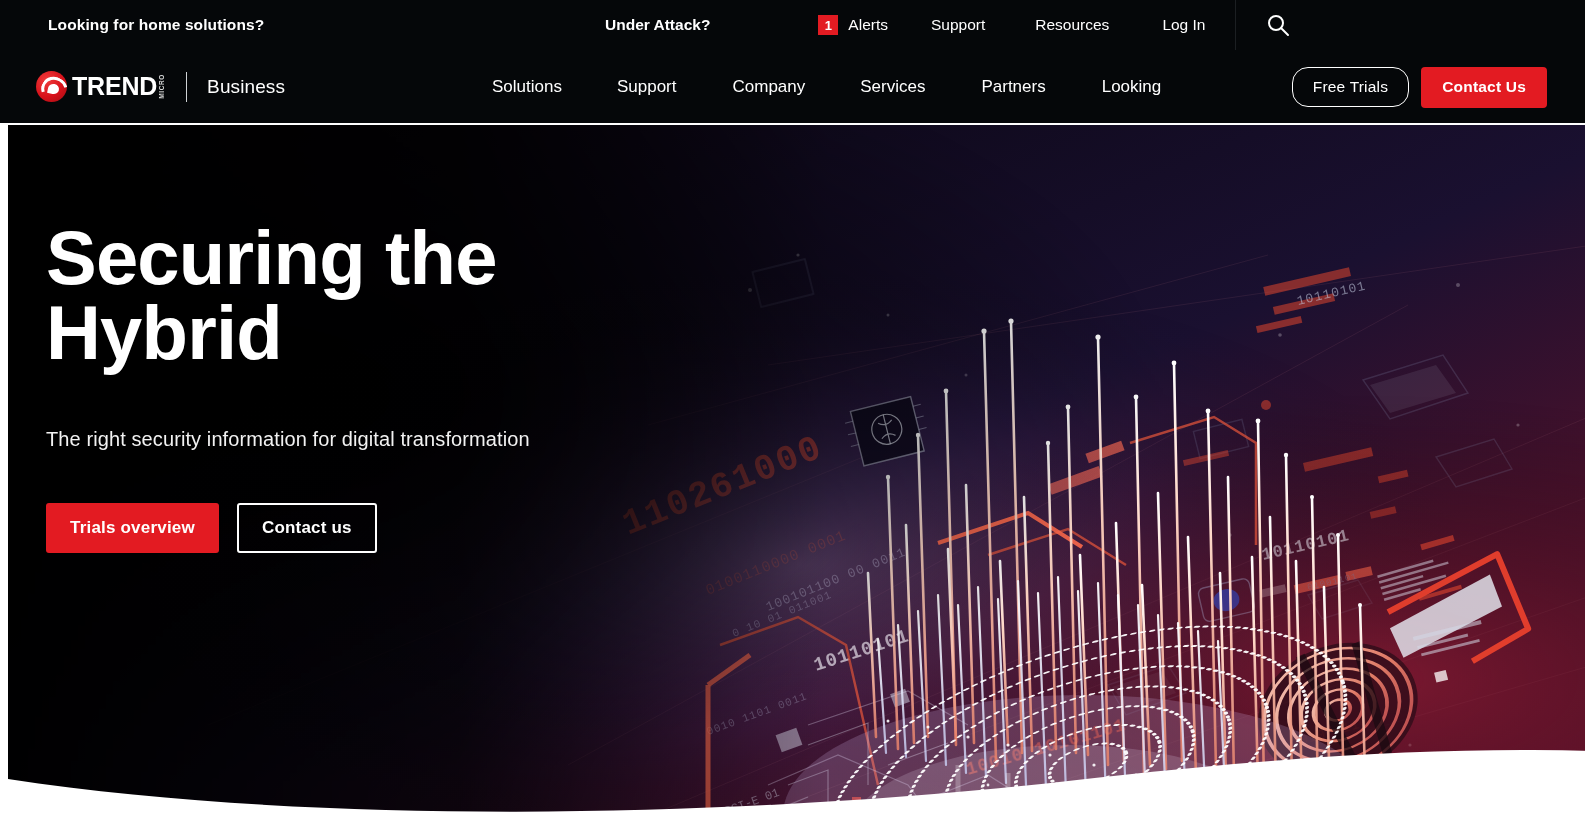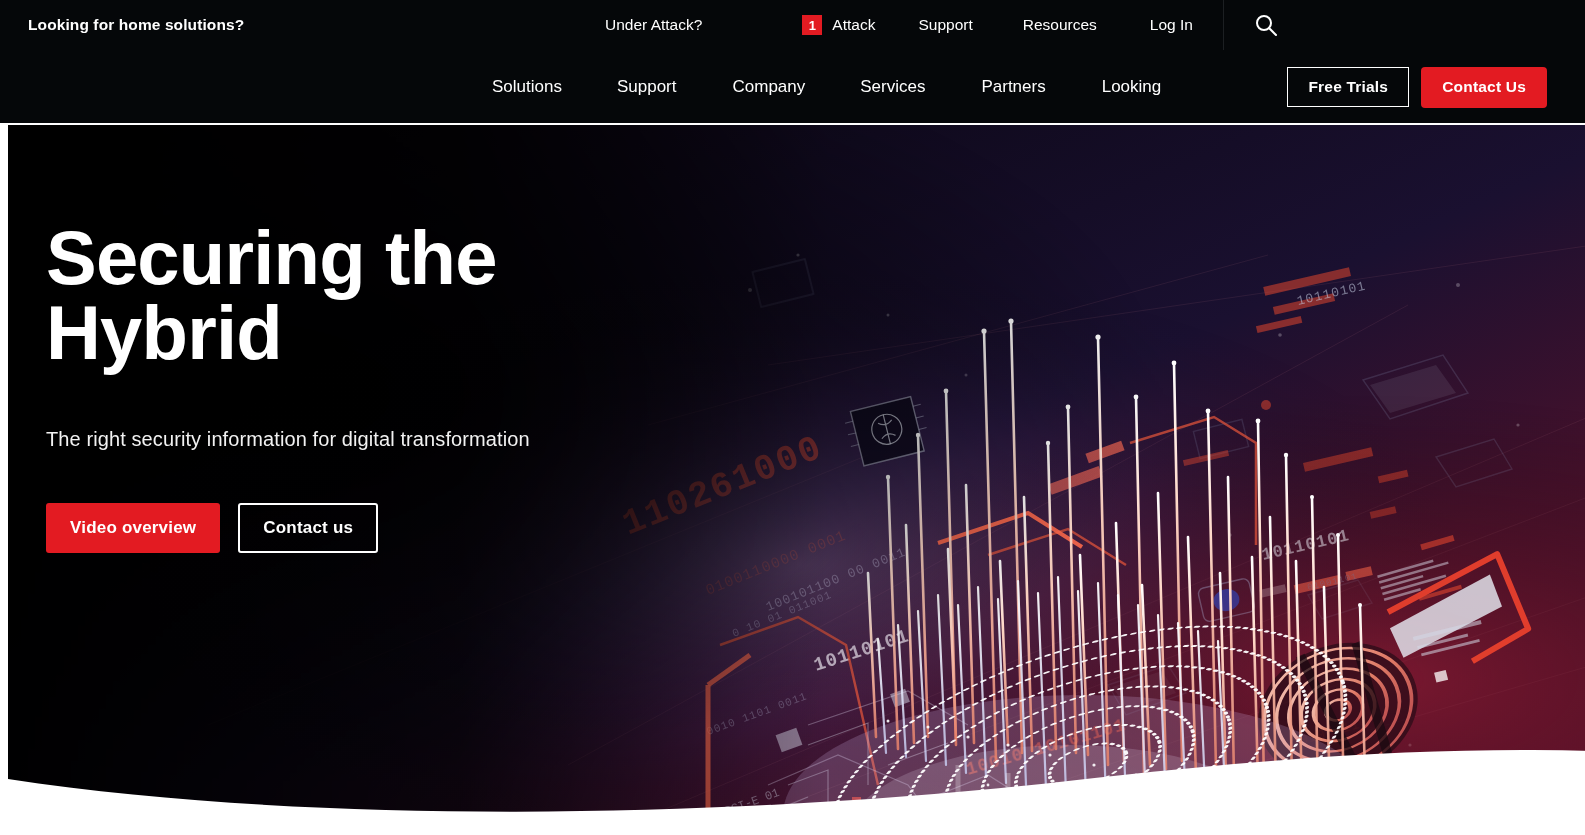--- a/index.html
+++ b/index.html
@@ -5,32 +5,32 @@
   * { margin:0; padding:0; box-sizing:border-box; }
   html,body{ width:1585px; height:835px; overflow:hidden; background:#ffffff;
              font-family:"Liberation Sans", sans-serif; }
 
   
   .utility-bar{
     position:absolute; left:0; top:0; width:1585px; height:50px;
     background:#050709; display:flex; align-items:center;
   }
   .home-solutions{
-    margin-left:28px; color:#ffffff; font-size:15.5px; font-weight:bold;
+    margin-left:48px; color:#ffffff; font-size:15.5px; font-weight:bold;
     letter-spacing:.1px; white-space:nowrap; cursor:pointer;
   }
   .util-right{
     position:absolute; left:605px; top:0; height:50px;
     display:flex; align-items:center; gap:0;
   }
   .util-link{
     color:#ffffff; font-size:15.5px; white-space:nowrap; cursor:pointer;
     padding:0 0; display:flex; align-items:center;
   }
-  .u-underattack{ font-weight:normal; margin-right:0; }
+  .u-underattack{ font-weight:bold; margin-right:8px; }
   .gap-a{ width:100px; }
   .gap-b{ width:43px; }
   .gap-c{ width:50px; }
   .gap-d{ width:53px; }
   .alerts-wrap{ display:flex; align-items:center; gap:10px; cursor:pointer; }
   .alerts-badge{
     background:#e31b22; color:#ffffff; font-size:13px; font-weight:bold;
     min-width:20px; height:20px; display:flex; align-items:center;
     justify-content:center; padding:0 4px; line-height:1;
   }
@@ -84,22 +84,22 @@
     color:#ffffff; font-size:17px; cursor:pointer; white-space:nowrap;
   }
   .nl-gap-1{ width:25px; } .nl-gap-2{ width:26px; } .nl-gap-3{ width:25px; }
   .nl-gap-4{ width:26px; } .nl-gap-5{ width:26px; }
 
   .nav-ctas{
     position:absolute; right:38px; top:0; height:74px;
     display:flex; align-items:center; gap:12px;
   }
   .btn-outline{
-    border:1.5px solid #ffffff; border-radius:0; color:#ffffff;
-    background:transparent; font-size:15.5px; font-weight:bold;
+    border:1.5px solid #ffffff; border-radius:16px; color:#ffffff;
+    background:transparent; font-size:15.5px; font-weight:normal;
     padding:10px 20px; cursor:pointer; letter-spacing:.2px;
     font-family:"Liberation Sans", sans-serif;
   }
   .btn-red{
     border:none; border-radius:4px; color:#ffffff; background:#e31b22;
     font-size:15.5px; font-weight:bold; padding:11.5px 21px; cursor:pointer;
     letter-spacing:.2px; font-family:"Liberation Sans", sans-serif;
   }
 
   
@@ -140,21 +140,21 @@
 <div class="utility-bar">
   <div class="home-solutions">Looking for home solutions?</div>
 
   <div class="util-right">
     <div class="util-link u-underattack">Under Attack?</div>
 
     <div class="gap-a"></div>
 
     <div class="alerts-wrap">
       <span class="alerts-badge">1</span>
-      <span class="util-link">Attack</span>
+      <span class="util-link">Alerts</span>
     </div>
 
     <div class="gap-b"></div>
 
     <div class="util-link">Support</div>
 
     <div class="gap-c"></div>
 
     <div class="util-link">Resources</div>
 
@@ -168,20 +168,27 @@
       <svg width="24" height="24" viewBox="0 0 24 24">
         <circle cx="10" cy="10" r="7" fill="none" stroke="#ffffff" stroke-width="2"></circle>
         <line x1="15" y1="15" x2="22" y2="22" stroke="#ffffff" stroke-width="2" stroke-linecap="round"></line>
       </svg>
     </div>
   </div>
 </div>
 
 <div class="main-nav">
 
+  <div class="brand">
+    <div class="logo-mark"></div>
+    <div class="logo-word">TREND</div>
+    <div class="logo-micro">MICRO</div>
+    <div class="brand-sep"></div>
+    <div class="brand-unit">Business</div>
+  </div>
 
   <div class="nav-links">
     <div class="nav-link">Solutions</div>
     <div class="nl-gap-1"></div>
     <div class="nav-link">Support</div>
     <div class="nl-gap-2"></div>
     <div class="nav-link">Company</div>
     <div class="nl-gap-3"></div>
     <div class="nav-link">Services</div>
     <div class="nl-gap-4"></div>
@@ -536,21 +543,21 @@
     <rect x="0" y="0" width="820" height="710" fill="url(#leftFade)"></rect>
     <rect x="0" y="0" width="1585" height="710" fill="url(#leftDark)"></rect>
   </svg>
 
   <div class="hero-content">
     <h1 class="hero-title">
       <span>Securing the Hybrid</span><br>
     </h1>
     <p class="hero-sub">The right security information for digital transformation</p>
     <div class="hero-btns">
-      <button class="hero-btn-red">Video overview</button>
+      <button class="hero-btn-red">Trials overview</button>
       <button class="hero-btn-outline">Contact us</button>
     </div>
   </div>
 
   <svg class="hero-wave" viewBox="0 0 1585 110" preserveAspectRatio="none">
     <path d="M0 54 C 330 104, 760 90, 1060 56 C 1280 31, 1430 22, 1585 26 L1585 110 L0 110 Z" fill="#ffffff"></path>
   </svg>
 </div>
 
 </body></html>

